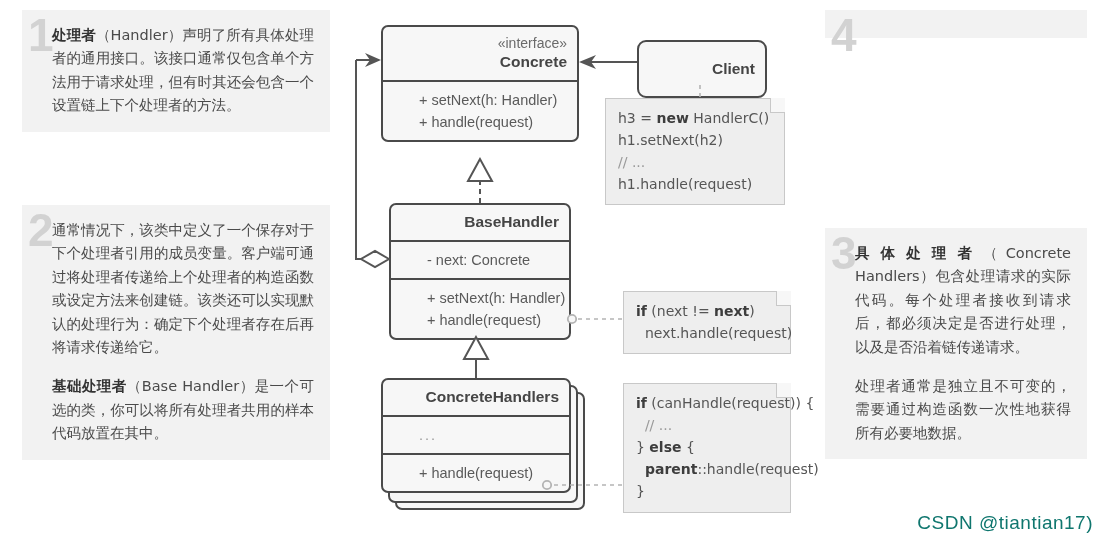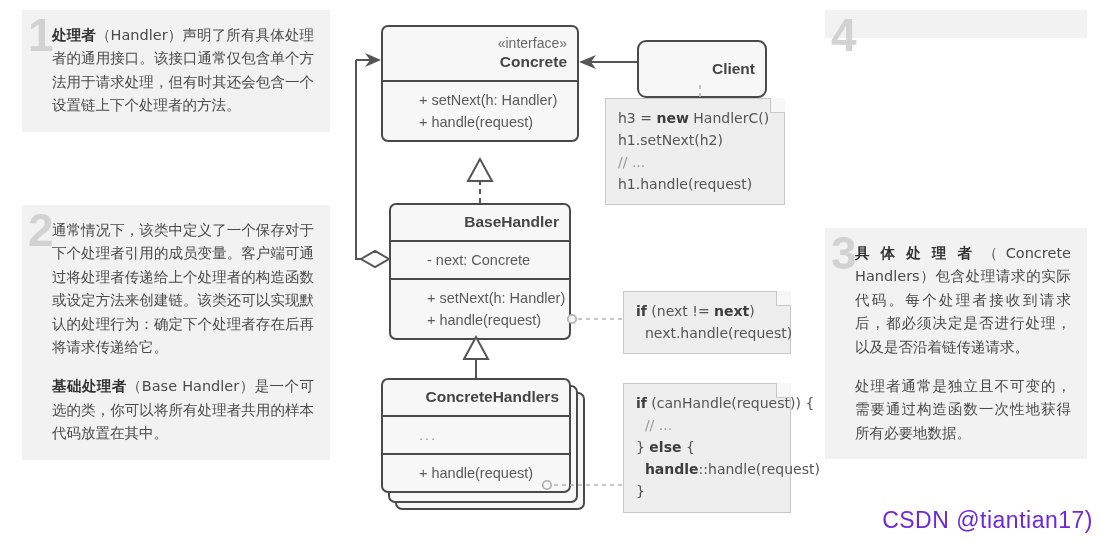--- a/index.html
+++ b/index.html
@@ -136,22 +136,22 @@
     position: absolute;
     left: 0; top: 0;
     width: 1101px; height: 542px;
     pointer-events: none;
   }
 
   
   #watermark {
     position: absolute;
     right: 8px; bottom: 8px;
-    font-size: 23px;
-    color: #6d28d9;
+    font-size: 19px;
+    color: #0f766e;
     font-family: "Liberation Sans", "DejaVu Sans", sans-serif;
     letter-spacing: 0.5px;
   }
 </style>
 </head>
 <body>
 
 <div class="anno" id="anno-1">
   <div class="num">1</div>
   <p><b>处理者</b>（Handler）声明了所有具体处理者的通用接口。该接口通常仅包含单个方法用于请求处理，但有时其还会包含一个设置链上下个处理者的方法。</p>
@@ -224,21 +224,21 @@
   <div class="fold"></div>
   <div class="ln"><b>if</b> (next != <b>next</b>)</div>
   <div class="ln">  next.handle(request)</div>
 </div>
 
 <div class="note" id="note-concrete">
   <div class="fold"></div>
   <div class="ln"><b>if</b> (canHandle(request)) {</div>
   <div class="ln">  <span class="cmt">// ...</span></div>
   <div class="ln">} <b>else</b> {</div>
-  <div class="ln">  <b>handle</b>::handle(request)</div>
+  <div class="ln">  <b>parent</b>::handle(request)</div>
   <div class="ln">}</div>
 </div>
 
 <svg id="wires" viewBox="0 0 1101 542">
 
   <g stroke="#555" stroke-width="2" fill="none">
     <path d="M 356 60 L 356 259 L 378 259"></path>
     <path d="M 356 60 L 379 60"></path>
   </g>
   <polygon points="381,60 365,53 370,60 365,67" fill="#555"></polygon>

